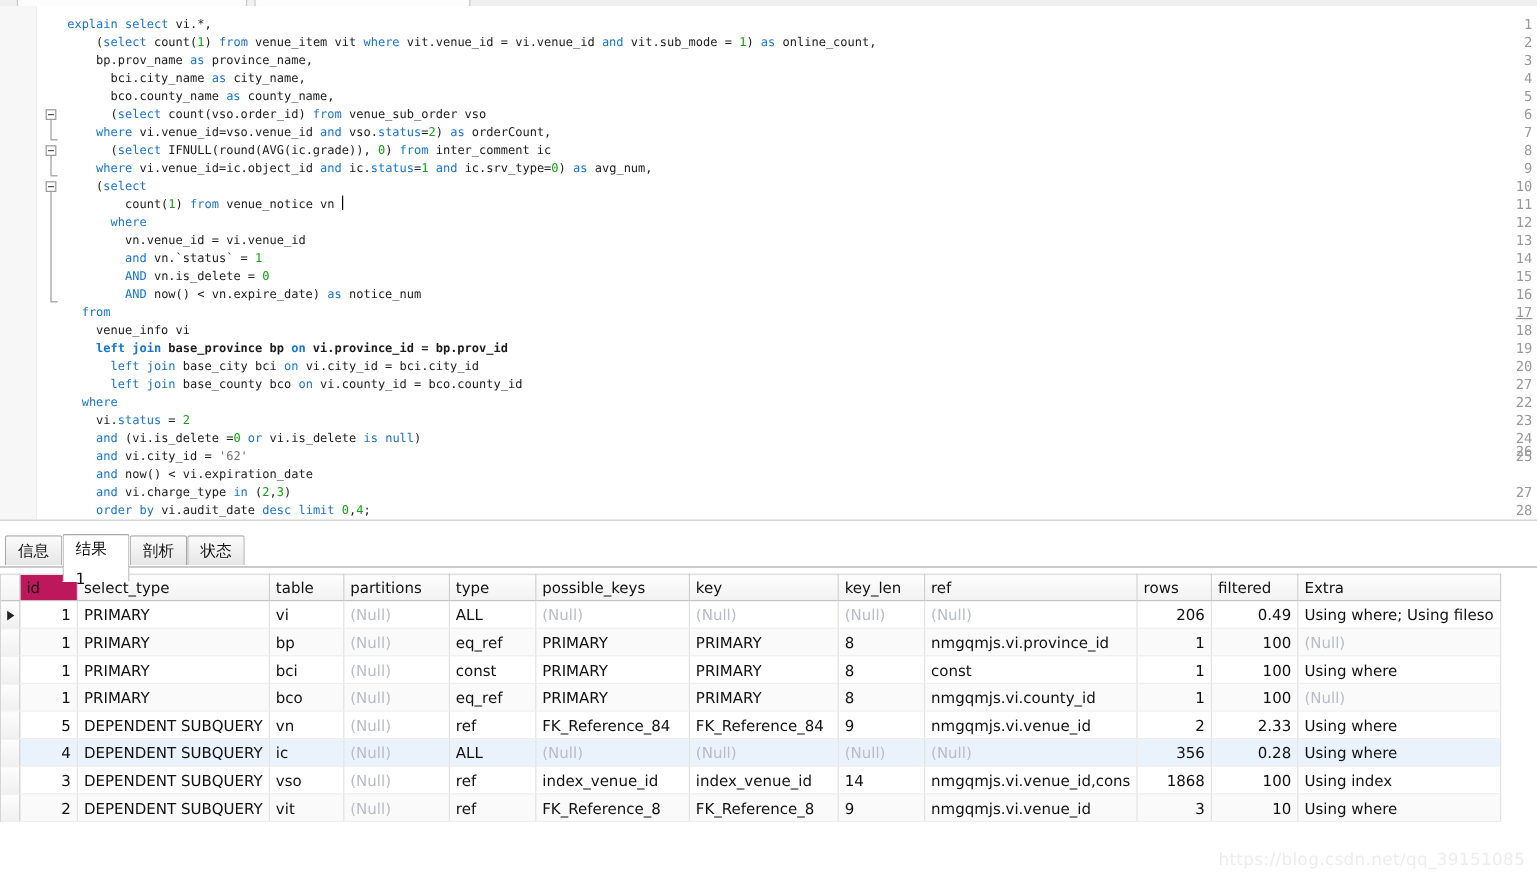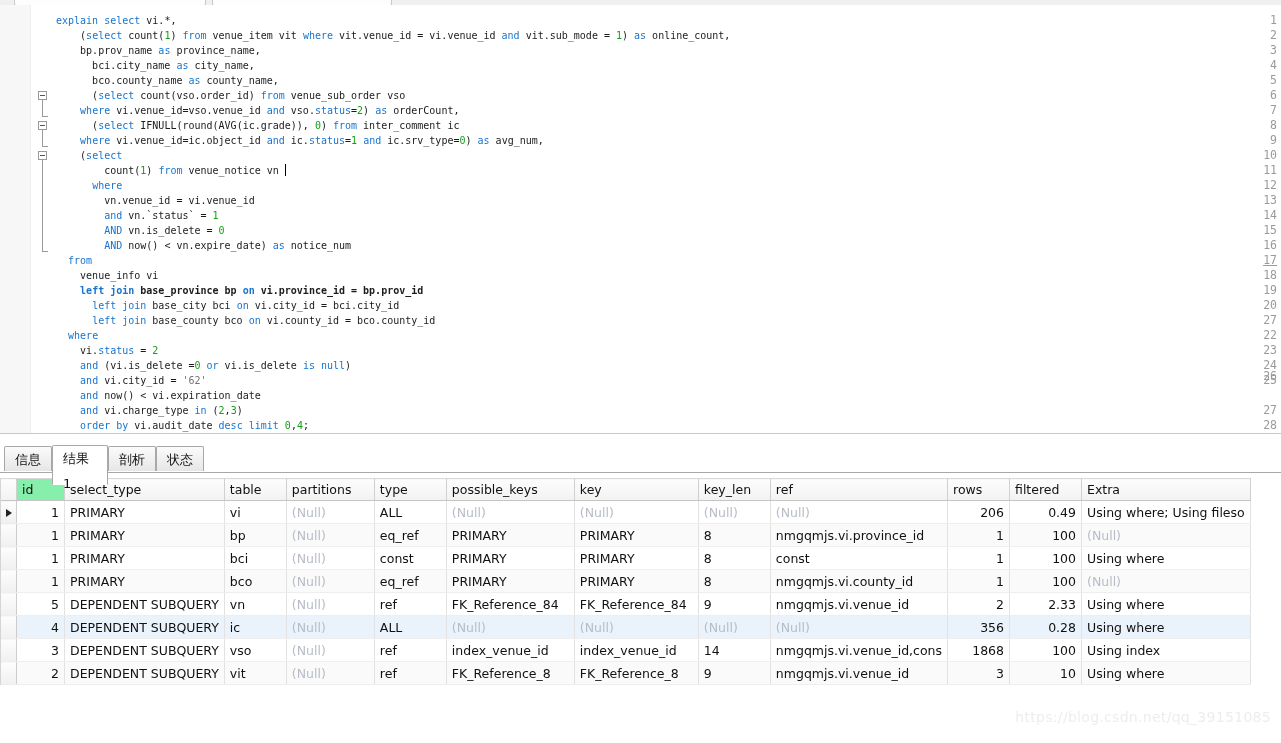--- a/index.html
+++ b/index.html
@@ -113,21 +113,21 @@
     border-bottom:1px solid #c4c4c4;
     border-top:1px solid #d9d9d9;
     font-weight:normal;
     font-size:12.5px;
     text-align:left;
     padding:0 0 0 5px;
     color:#111;
     font-family:"DejaVu Sans","Liberation Sans",sans-serif;
     white-space:nowrap;overflow:hidden;
   }
-  th.sel{background:#86efac;}
+  th.sel{background:#be185d;}
   th.rowsel{width:15px;padding:0;background:linear-gradient(#fdfdfd,#f2f2f2);}
   td{
     height:22px;
     border-right:1px solid #e2e2e2;
     border-bottom:1px solid #eeeeee;
     font-size:12.5px;
     padding:0 5px 0 5px;
     color:#111;
     font-family:"DejaVu Sans","Liberation Sans",sans-serif;
     white-space:nowrap;overflow:hidden;

